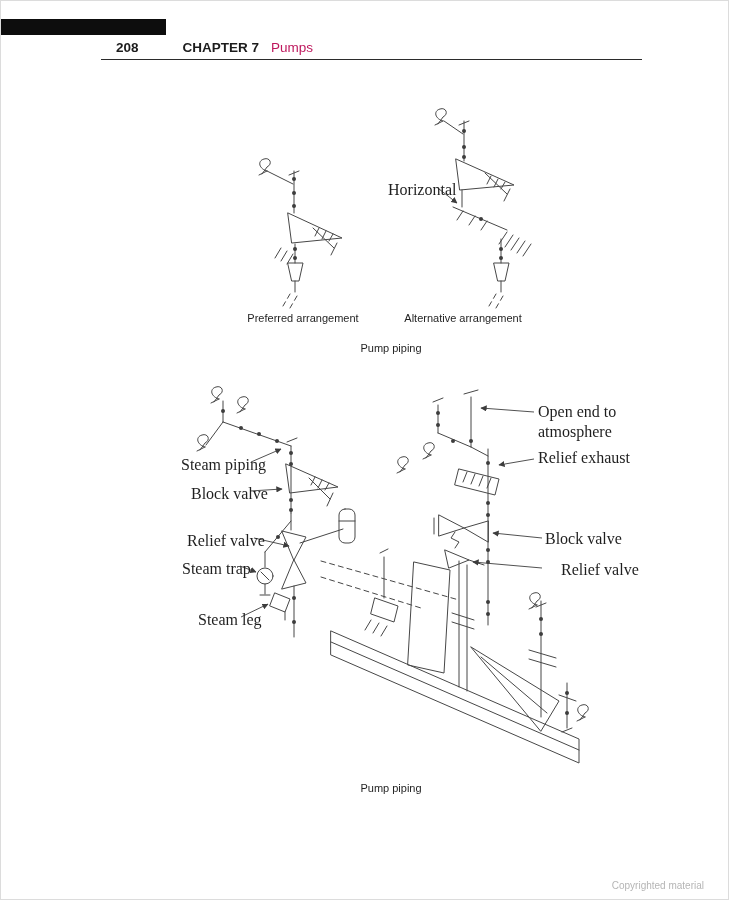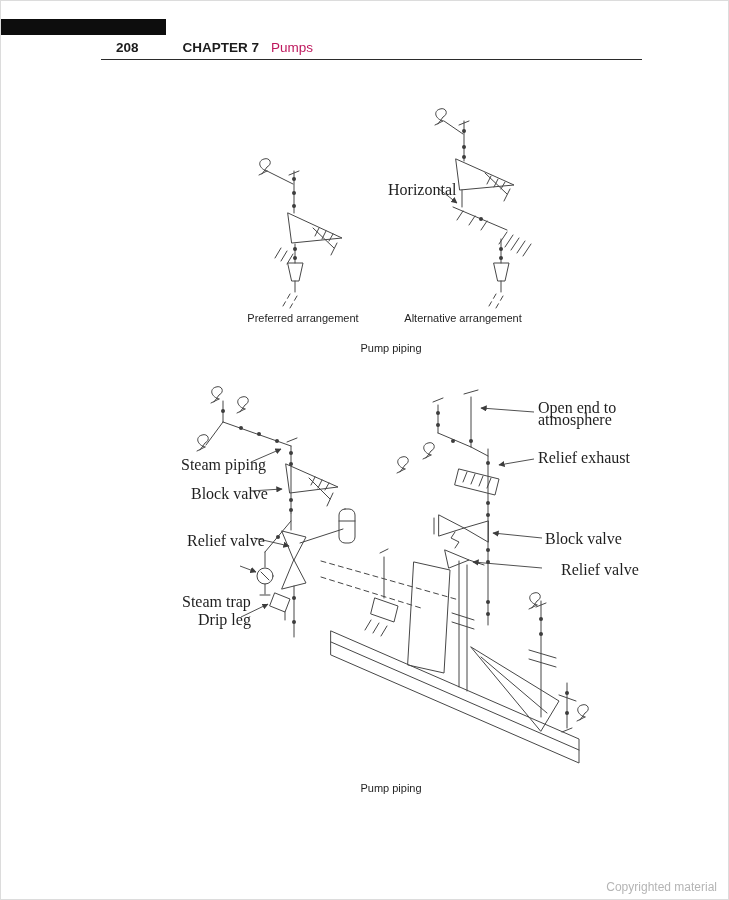--- a/index.html
+++ b/index.html
@@ -8,23 +8,23 @@
   .page { position:relative; width:729px; height:900px; background:#ffffff;
           border:1px solid #dcdcdc; overflow:hidden; }
   .scan-bar { position:absolute; left:0; top:18px; width:165px; height:16px; background:#0d0d0d; }
   .header { position:absolute; left:115px; top:39px; font-size:13.5px; color:#1c1c1c; white-space:nowrap; }
   .header .num  { font-weight:bold; margin-right:44px; }
   .header .chap { font-weight:bold; margin-right:12px; }
   .header .title{ font-weight:normal; color:#be185d; }
   .rule { position:absolute; left:100px; top:58px; width:541px; border-top:1px solid #2b2b2b; }
   svg.art { position:absolute; left:0; top:0; }
   .lbl { position:absolute; font-size:16px; color:#1f1f1f; white-space:nowrap;font-family:Liberation Serif, serif; }
-  .lbl.pre { white-space:pre-line; line-height:12px; }
+  .lbl.pre { white-space:pre-line; line-height:20px; }
   .cap { position:absolute; font-size:11px; color:#1f1f1f; text-align:center; white-space:nowrap; }
-  .copyright { position:absolute; right:11px; top:879px; font-size:12px; color:#b5b5b5; }
+  .copyright { position:absolute; right:24px; top:879px; font-size:10px; color:#b5b5b5; }
   .dash { stroke-dasharray:5 4; }
 </style>
 </head>
 <body>
 
 <div class="page">
 
   <div class="scan-bar"></div>
 
   <div class="header">
@@ -243,21 +243,21 @@
   <div class="cap" style="left:222px;top:311px;width:160px">Preferred arrangement</div>
   <div class="cap" style="left:382px;top:311px;width:160px">Alternative arrangement</div>
   <div class="cap" style="left:310px;top:341px;width:160px">Pump piping</div>
 
   <div class="lbl pre" style="left:537px;top:401px">Open end to
 atmosphere</div>
   <div class="lbl" style="left:537px;top:448px">Relief exhaust</div>
   <div class="lbl" style="left:180px;top:455px">Steam piping</div>
   <div class="lbl" style="left:190px;top:484px">Block valve</div>
   <div class="lbl" style="left:186px;top:531px">Relief valve</div>
-  <div class="lbl" style="left:181px;top:592px">Steam trap</div>
-  <div class="lbl" style="left:197px;top:610px">Drip leg</div>
+  <div class="lbl" style="left:181px;top:559px">Steam trap</div>
+  <div class="lbl" style="left:197px;top:610px">Steam leg</div>
   <div class="lbl" style="left:544px;top:529px">Block valve</div>
   <div class="lbl" style="left:560px;top:560px">Relief valve</div>
 
   <div class="cap" style="left:240px;top:781px;width:300px">Pump piping</div>
 
   <div class="copyright">Copyrighted material</div>
 </div>
 
 </body></html>

